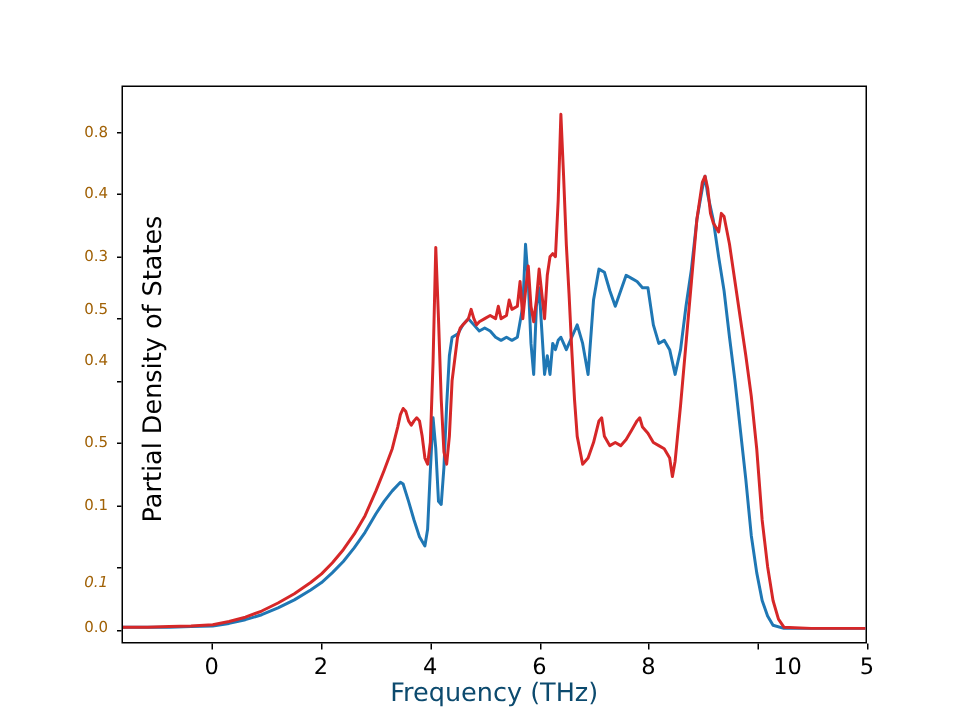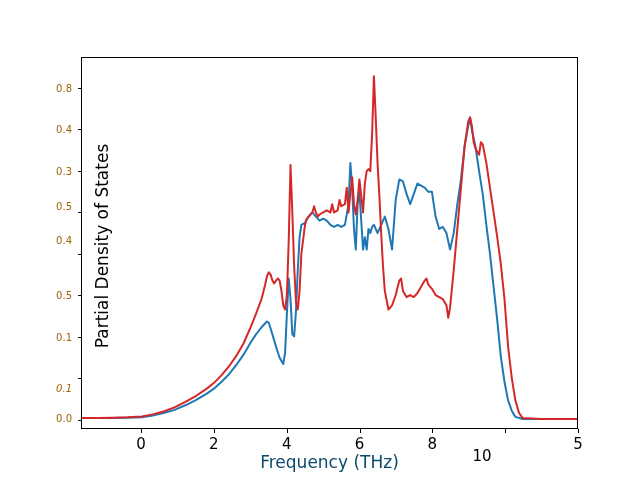--- a/index.html
+++ b/index.html
@@ -107,21 +107,21 @@
       <div class="ticklabel-x" style="left: 121.077px;">0</div>
       <div class="tick-x" style="left: 213.897px;"></div>
       <div class="ticklabel-x" style="left: 193.897px;">2</div>
       <div class="tick-x" style="left: 286.718px;"></div>
       <div class="ticklabel-x" style="left: 266.718px;">4</div>
       <div class="tick-x" style="left: 359.538px;"></div>
       <div class="ticklabel-x" style="left: 339.538px;">6</div>
       <div class="tick-x" style="left: 432.359px;"></div>
       <div class="ticklabel-x" style="left: 412.359px;">8</div>
       <div class="tick-x" style="left: 505.179px;"></div>
-      <div class="ticklabel-x" style="left: 462px; margin-top: 12px;">10</div>
+      <div class="ticklabel-x" style="left: 505px;">10</div>
       <div class="tick-x" style="left: 578px;"></div>
       <div class="ticklabel-x" style="left: 558px;">5</div>
       <div class="tick-y" style="top: 419.866px;"></div>
       <div class="ticklabel-y" style="top: 411px;">0.0</div>
       <div class="tick-y" style="top: 378.348px;"></div>
       <div class="ticklabel-y" style="top: 381px; font-style: italic;">0.1</div>
       <div class="tick-y" style="top: 336.83px;"></div>
       <div class="ticklabel-y" style="top: 329.83px;">0.1</div>
       <div class="tick-y" style="top: 295.312px;"></div>
       <div class="ticklabel-y" style="top: 288.312px;">0.5</div>

